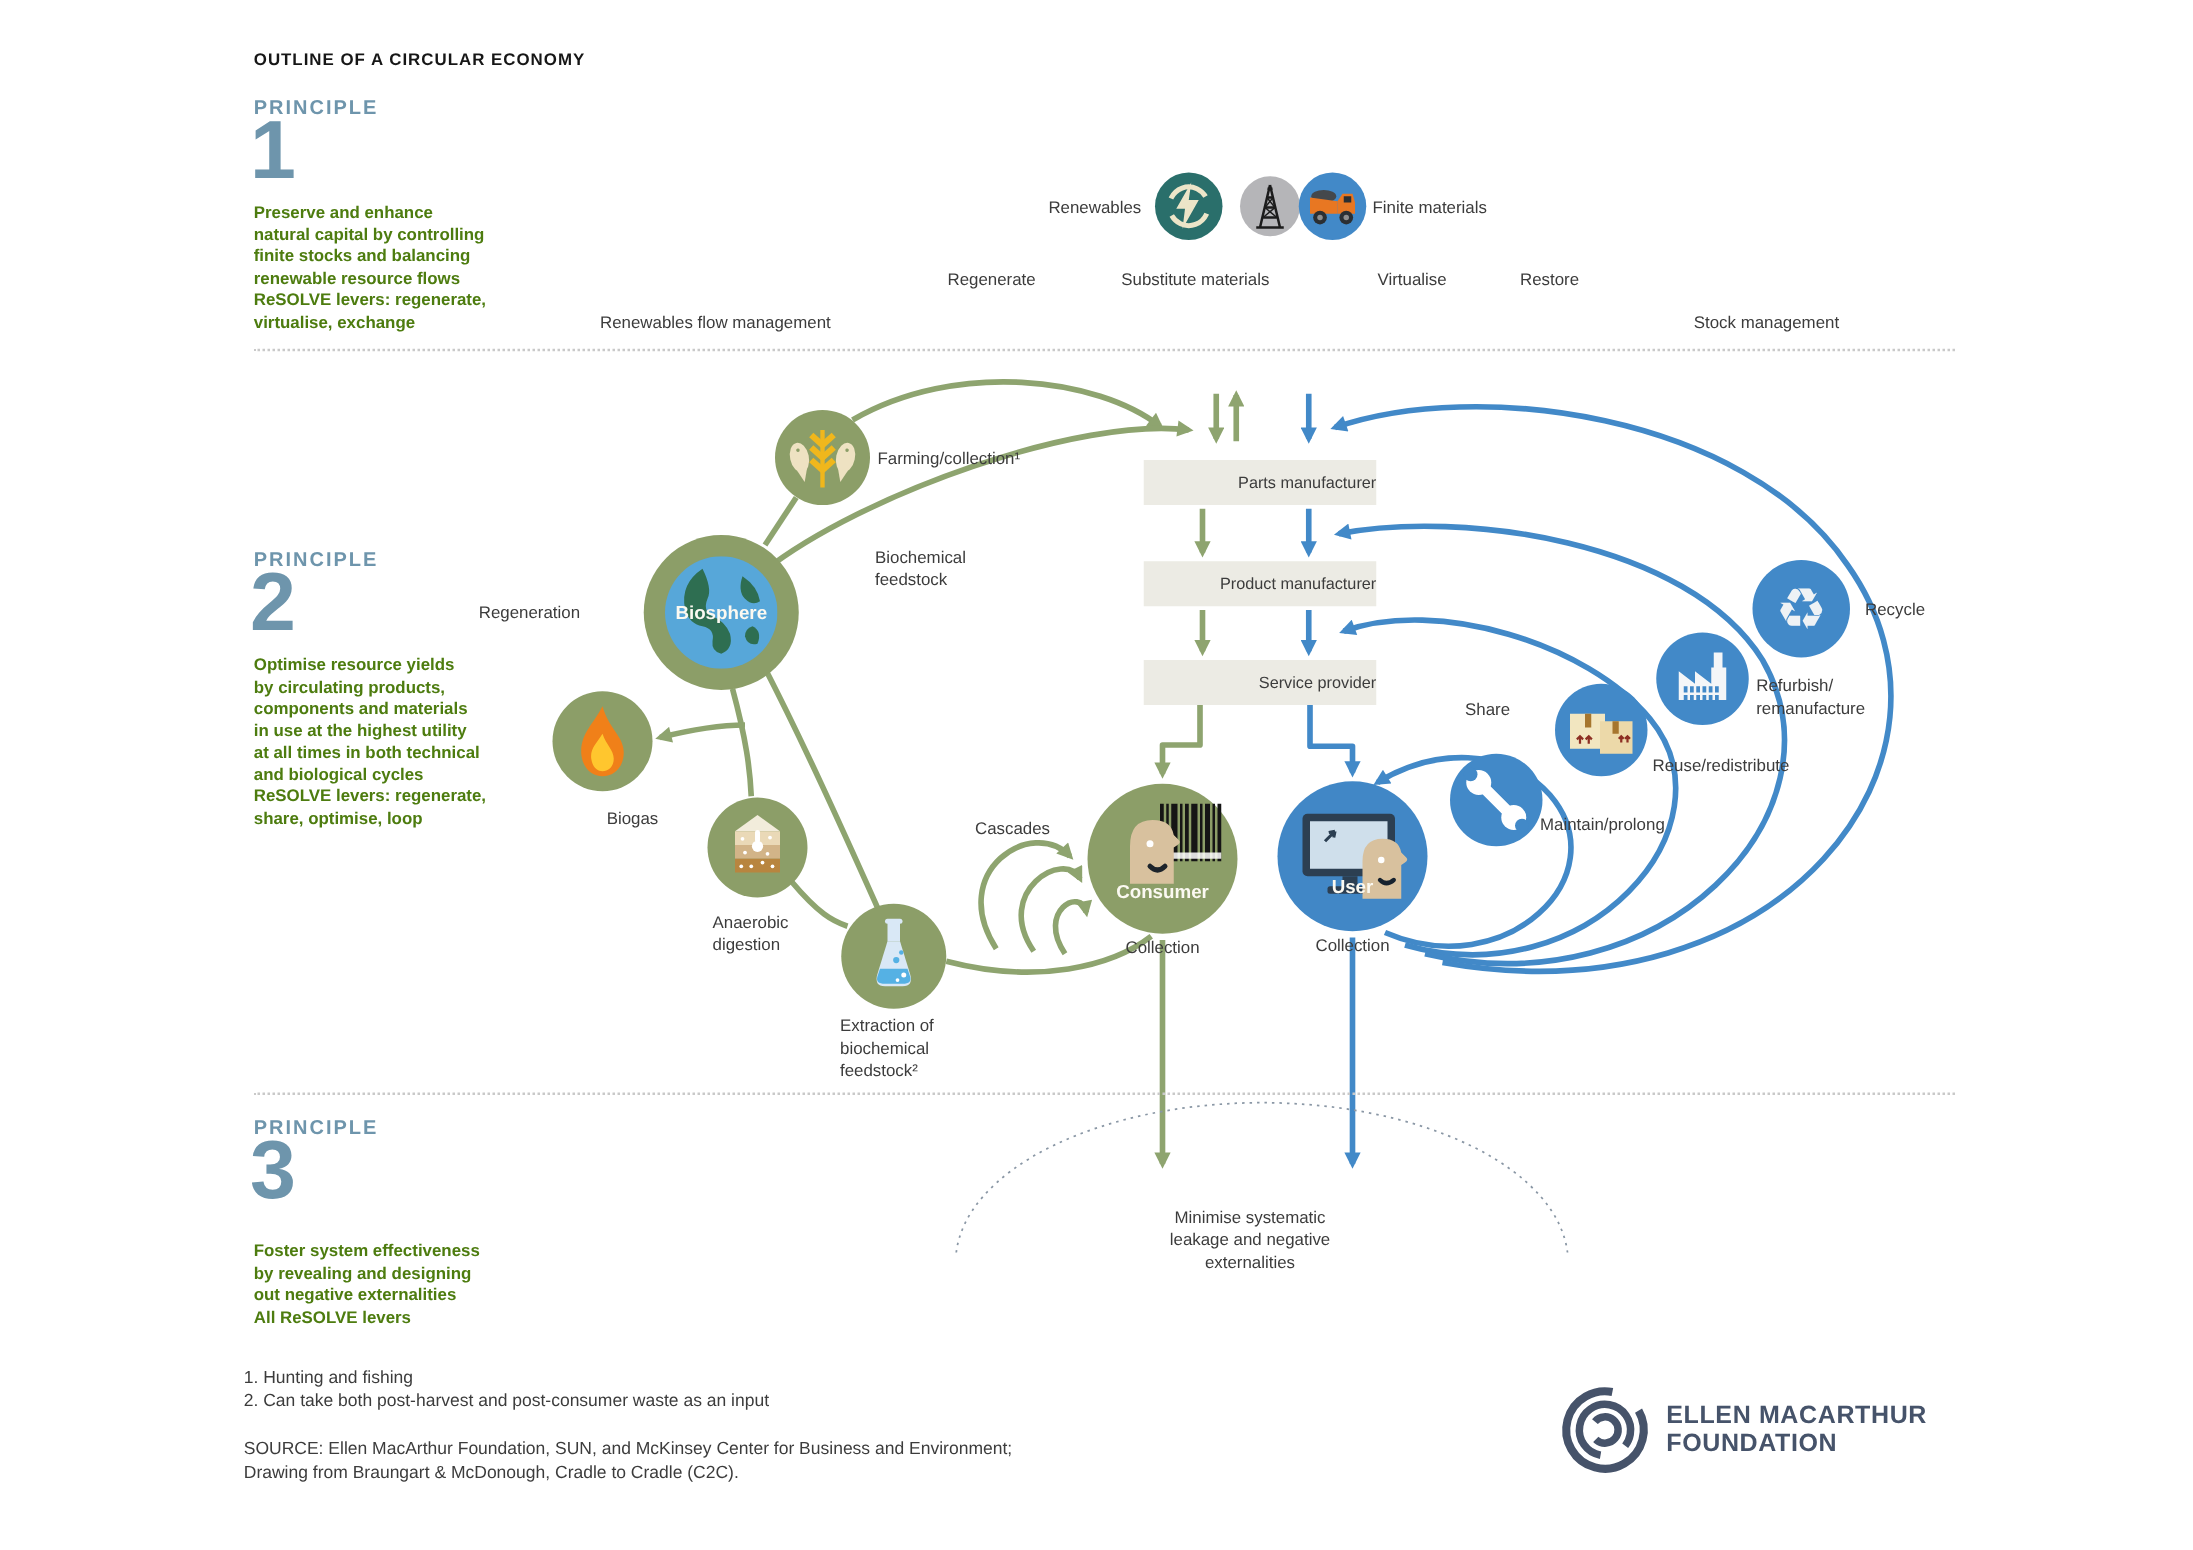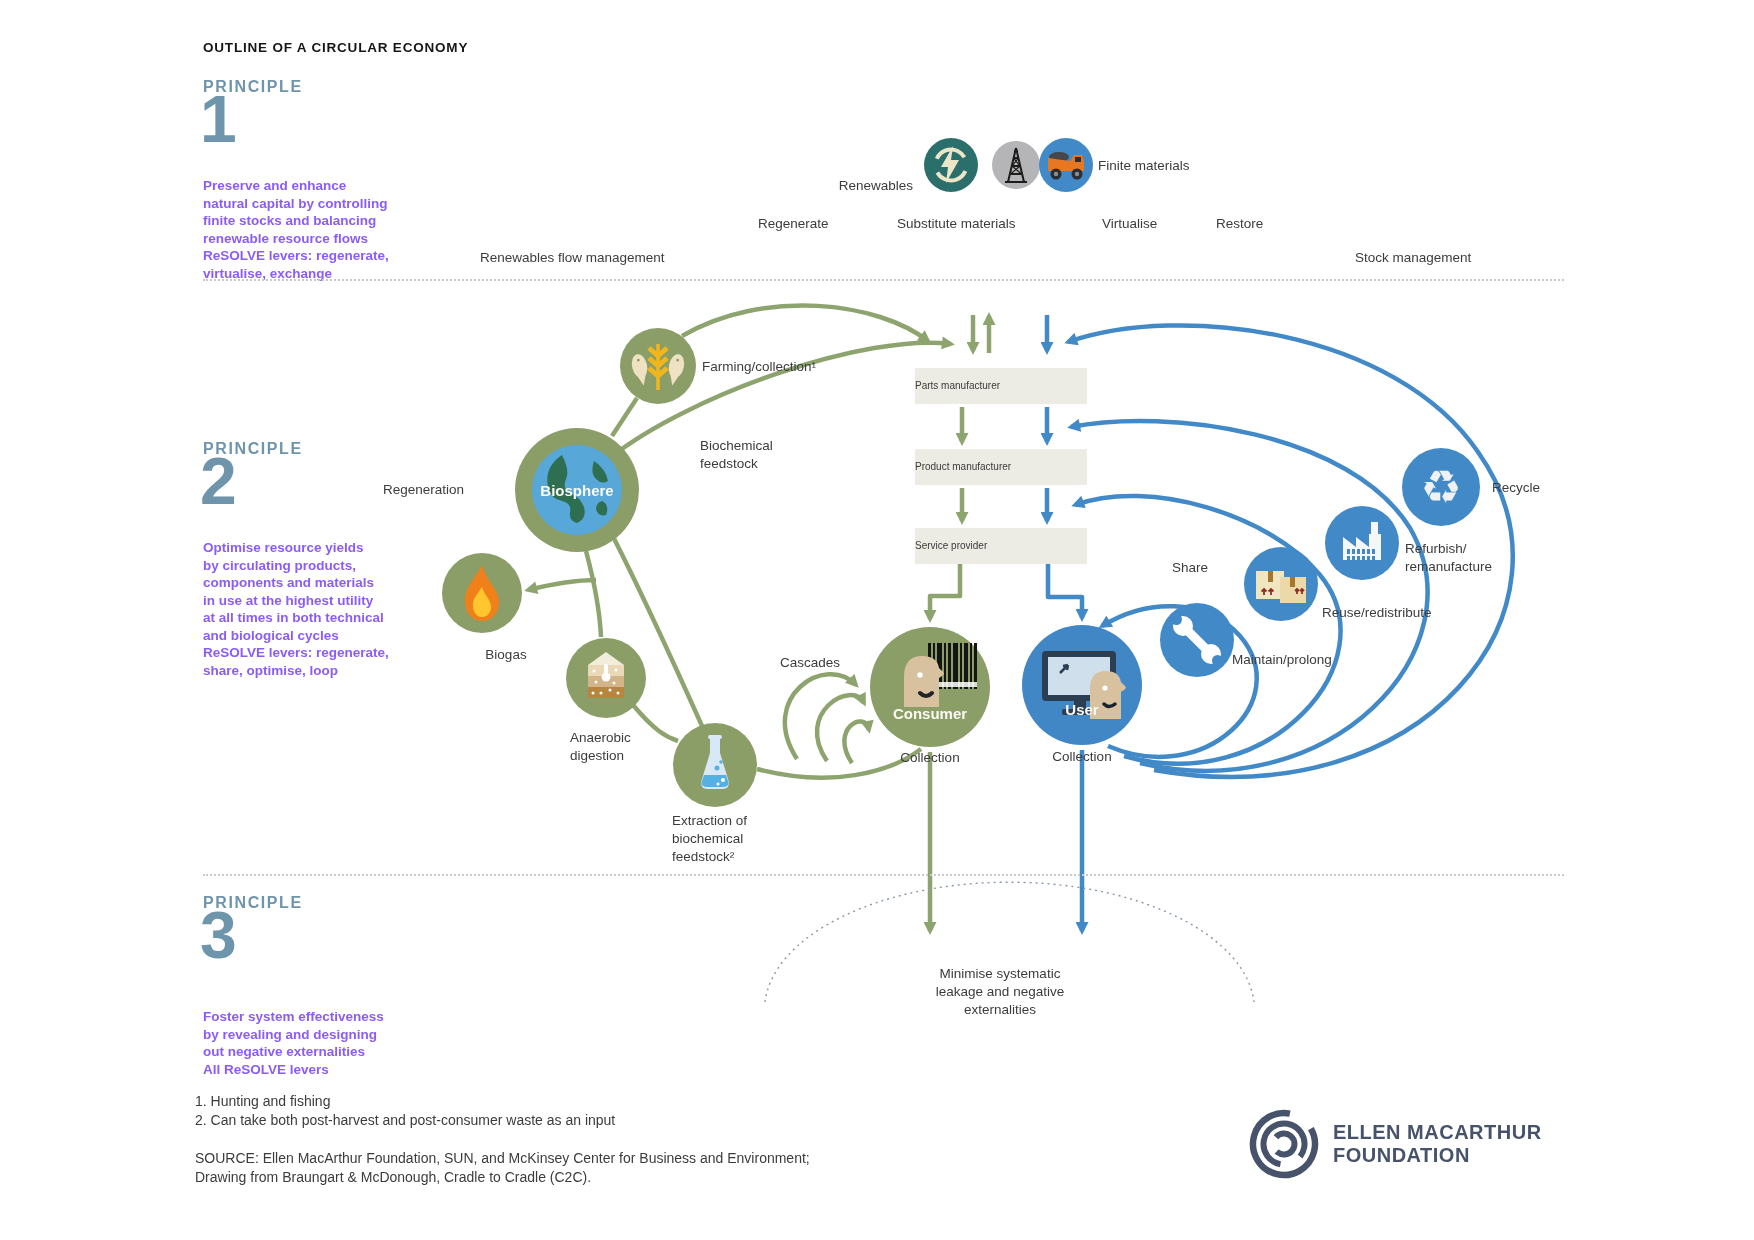--- a/index.html
+++ b/index.html
@@ -2,28 +2,28 @@
 <html><head>
 <meta charset="utf-8">
 <style>
   html,body{margin:0;padding:0;background:#fff;}
   body{font-family:"Liberation Sans", sans-serif; color:#3c3c3c;}
   .canvas{position:relative;width:1754px;height:1240px;background:#fff;overflow:hidden;}
   .abs{position:absolute;}
   .lbl{font-size:13.5px;line-height:18px;color:#3c3c3c;}
   .pre{white-space:pre-line;}
   .ctr{text-align:center;}
-  .right{text-align:right;margin-top:20px;}
+  .right{text-align:right;}
   .title{font-size:13.5px;font-weight:bold;letter-spacing:.8px;color:#161616;}
   .p-label{font-size:16px;font-weight:bold;letter-spacing:1.6px;color:#6e95ac;}
   .p-num{font-size:66px;font-weight:bold;color:#6e95ac;line-height:62px;}
-  .p-text{font-size:13.5px;font-weight:bold;color:#8b5cf6;line-height:17.5px;white-space:pre-line;margin-top:16px;}
+  .p-text{font-size:13.5px;font-weight:bold;color:#4d7c0f;line-height:17.5px;white-space:pre-line;}
   .circle{border-radius:50%;}
-  .chainbox{width:172px;height:36px;background:#ecebe4;color:#3c3c3c;
-            font-size:10px;line-height:36px;text-align:left;}
+  .chainbox{width:186px;height:36px;background:#ecebe4;color:#3c3c3c;
+            font-size:13px;line-height:36px;text-align:right;}
   .divider{border-top:2px dotted #c9c9c9;height:0;}
   .whitename{position:absolute;width:100%;text-align:center;color:#fbf9f1;font-weight:bold;font-size:15px;}
   .foot{font-size:14px;line-height:19px;color:#3c3c3c;white-space:pre-line;}
   .logo-text{font-size:20px;font-weight:bold;line-height:23px;letter-spacing:.5px;color:#46536a;}
   svg{display:block;}
 </style>
 </head>
 <body>
 
 <div class="canvas">

